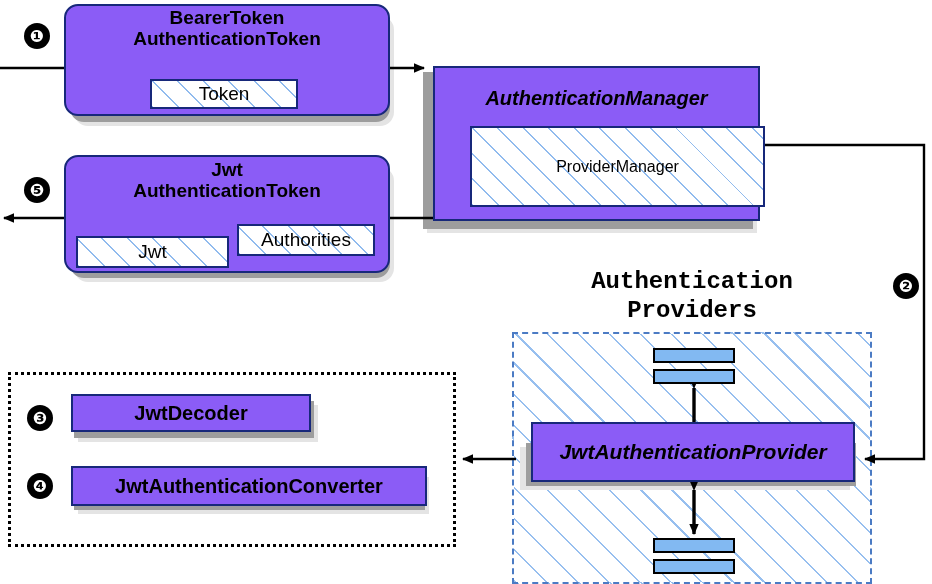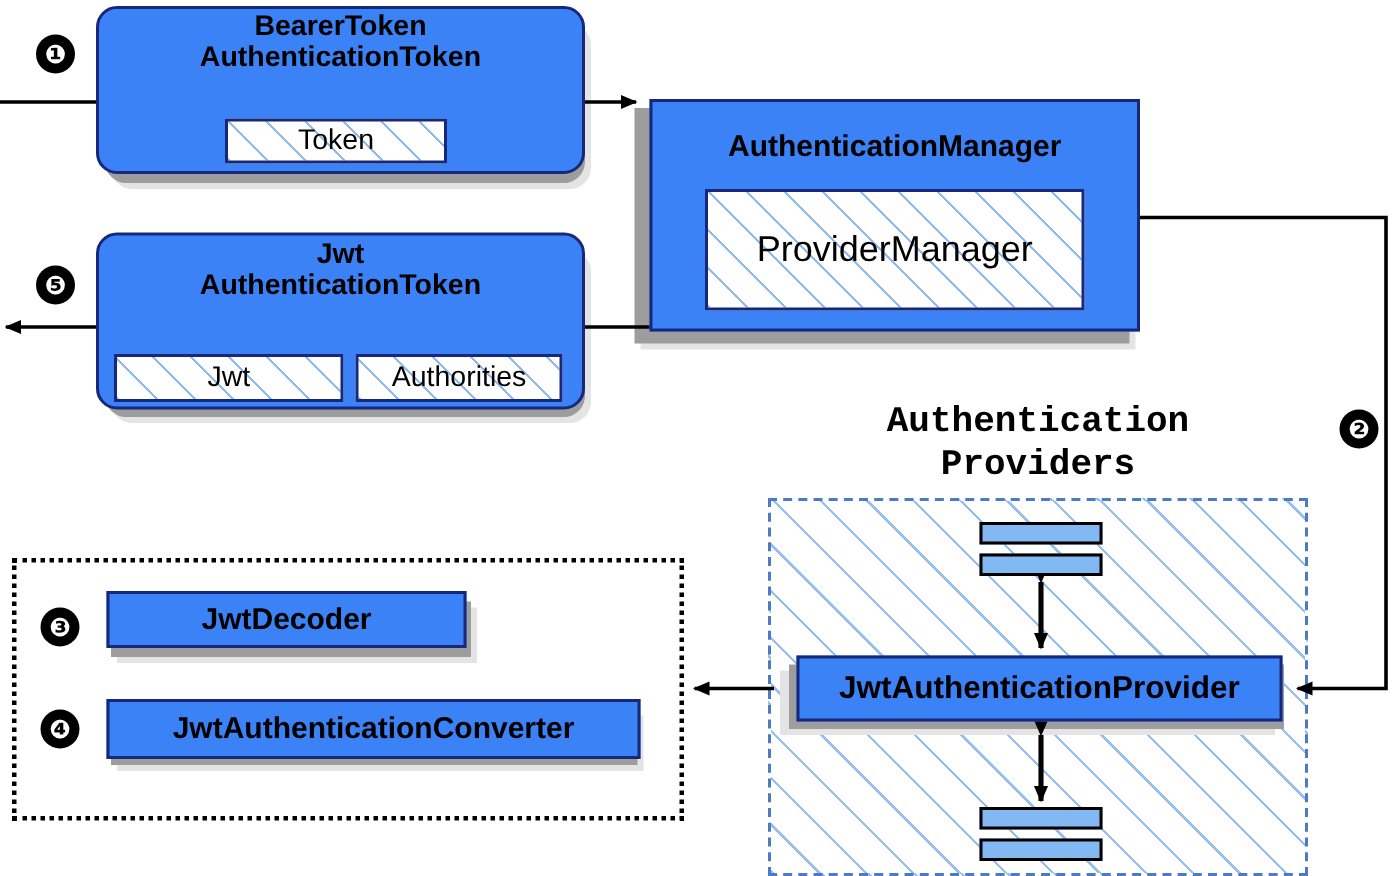--- a/index.html
+++ b/index.html
@@ -3,21 +3,21 @@
 <meta charset="utf-8">
 <style>
   html,body{margin:0;padding:0;background:#ffffff;}
   body{font-family:"Liberation Sans","DejaVu Sans",sans-serif;}
   #stage{position:relative;width:932px;height:584px;overflow:hidden;background:#fff;}
 
   
   .node{
     position:absolute;
     box-sizing:border-box;
-    background:#3b82f6;
+    background:#8b5cf6;
     border:2px solid #17287a;
     display:flex;
     align-items:center;
     justify-content:center;
     text-align:center;
     color:#000;
     font-weight:bold;
     z-index:6;
   }
   .rounded{border-radius:14px;}
@@ -155,41 +155,41 @@
   <div class="hatch" style="left:150px;top:79px;width:148px;height:30px;font-size:19px;">Token</div>
 
   <div class="shadow2 sh-round" style="left:74px;top:167px;width:320px;height:115px;"></div>
   <div class="shadow1 sh-round" style="left:70px;top:163px;width:320px;height:115px;"></div>
   <div class="node rounded" style="left:64px;top:155px;width:326px;height:118px;"></div>
   <div class="title" style="left:64px;top:160px;width:326px;font-size:19px;">
     <span>Jwt</span><br>
     <span>AuthenticationToken</span>
   </div>
   <div class="hatch" style="left:76px;top:236px;width:153px;height:32px;font-size:19px;">Jwt</div>
-  <div class="hatch" style="left:237px;top:236px;width:138px;height:32px;font-size:19px;">Authorities</div>
+  <div class="hatch" style="left:237px;top:224px;width:138px;height:32px;font-size:19px;">Authorities</div>
 
   <div class="shadow2" style="left:427px;top:76px;width:330px;height:157px;"></div>
   <div class="shadow1" style="left:423px;top:72px;width:330px;height:157px;"></div>
   <div class="node" style="left:433px;top:66px;width:327px;height:155px;"></div>
-  <div class="title" style="left:433px;top:88px;width:327px;font-size:20px;">AuthenticationManager</div>
-  <div class="hatch" style="left:470px;top:126px;width:253px;height:81px;font-size:24px;">ProviderManager</div>
+  <div class="title" style="left:433px;top:88px;width:327px;font-size:20px;font-style:italic;">AuthenticationManager</div>
+  <div class="hatch" style="left:470px;top:126px;width:295px;height:81px;font-size:16px;">ProviderManager</div>
 
   <div class="title" style="left:512px;top:268px;width:360px;font-size:24px;line-height:1.2;font-family:Liberation Mono, monospace;">
     <span>Authentication</span><br>
     <span>Providers</span>
   </div>
 
   <div class="bar" style="left:653px;top:348px;width:82px;height:15px;"></div>
   <div class="bar" style="left:653px;top:369px;width:82px;height:15px;"></div>
   <div class="bar" style="left:653px;top:538px;width:82px;height:15px;"></div>
   <div class="bar" style="left:653px;top:559px;width:82px;height:15px;"></div>
 
   <div class="shadow2" style="left:520px;top:447px;width:330px;height:43px;"></div>
   <div class="shadow1" style="left:526px;top:443px;width:330px;height:43px;"></div>
-  <div class="node" style="left:531px;top:437px;width:324px;height:44px;font-size:21px;">JwtAuthenticationProvider</div>
+  <div class="node" style="left:531px;top:422px;width:324px;height:60px;font-size:21px;font-style:italic;">JwtAuthenticationProvider</div>
 
   <div class="shadow2" style="left:78px;top:405px;width:240px;height:37px;"></div>
   <div class="shadow1" style="left:74px;top:401px;width:240px;height:37px;"></div>
   <div class="node" style="left:71px;top:394px;width:240px;height:38px;font-size:20px;">JwtDecoder</div>
 
   <div class="shadow2" style="left:78px;top:477px;width:351px;height:37px;"></div>
   <div class="shadow1" style="left:74px;top:473px;width:351px;height:37px;"></div>
   <div class="node" style="left:71px;top:466px;width:356px;height:40px;font-size:20px;">JwtAuthenticationConverter</div>
 
   <div class="bullet" style="left:24px;top:23px;">❶</div>

